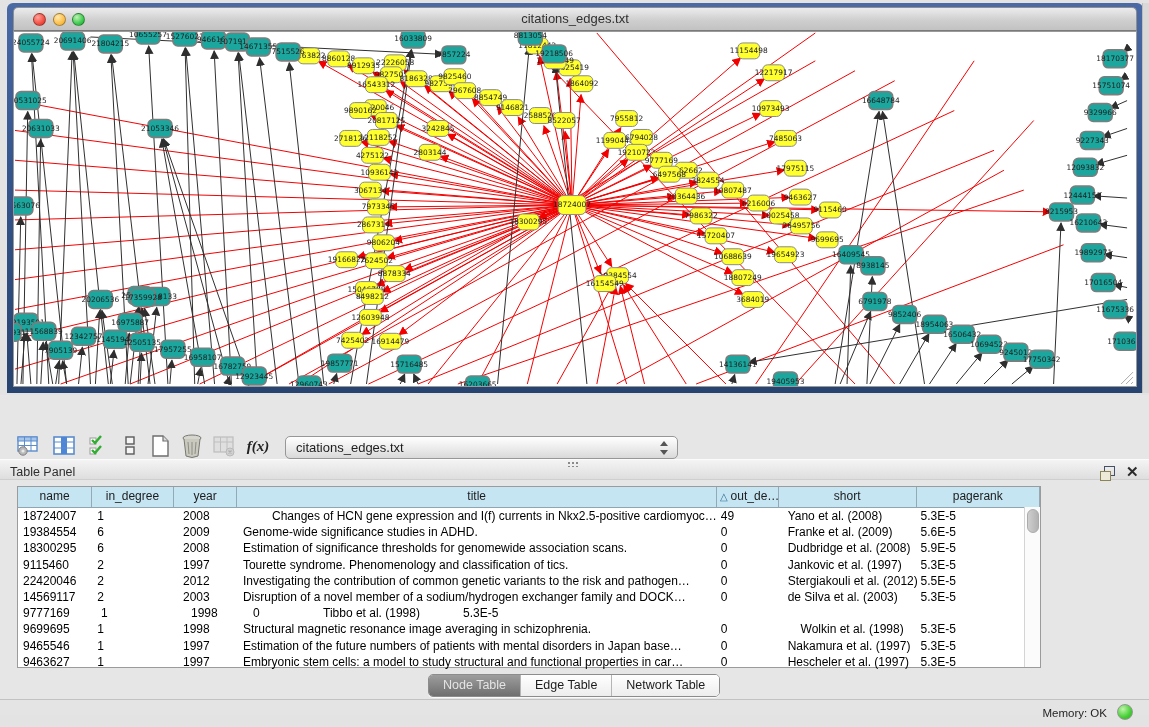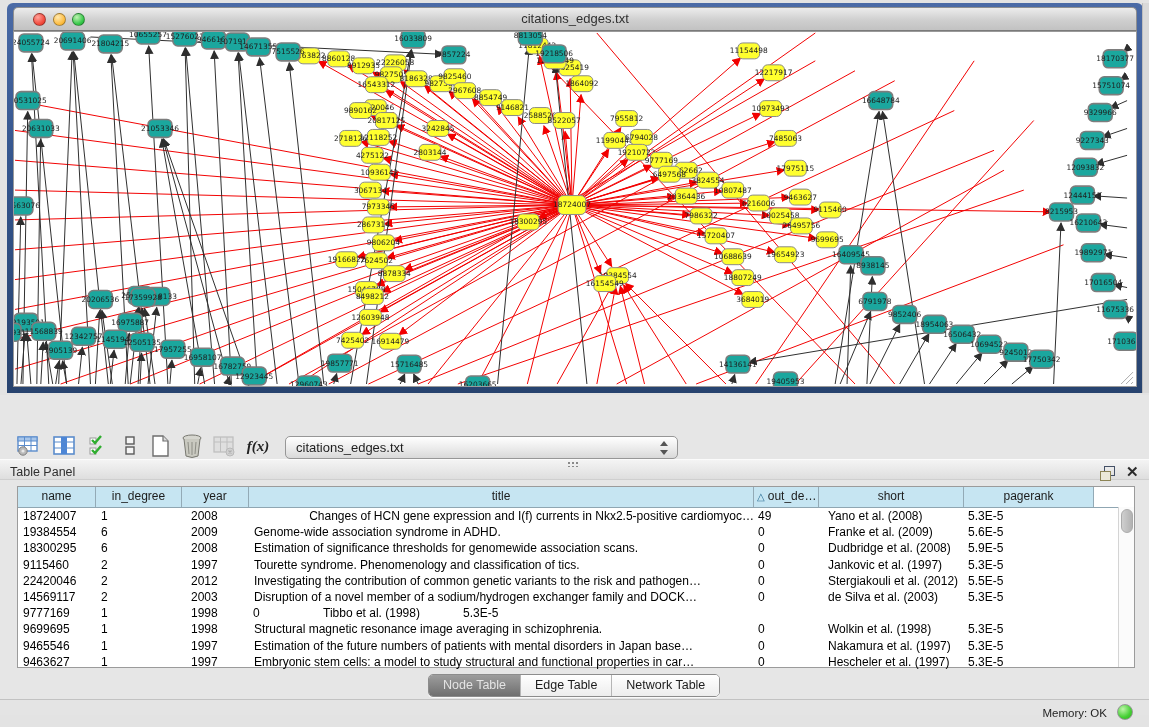--- a/index.html
+++ b/index.html
@@ -39,21 +39,21 @@
   .tbtn{position:absolute;top:9px;width:28px;height:30px;display:flex;align-items:center;justify-content:center;cursor:pointer;}
   .fx{font-family:"Liberation Serif",serif;font-style:italic;font-weight:bold;font-size:15px;color:#222;}
   .combo{position:absolute;left:285px;top:14px;width:393px;height:23px;box-sizing:border-box;
     border:1px solid #979797;border-radius:5px;background:linear-gradient(#ffffff,#e9e9e9 60%,#d9d9d9);
     font-size:13px;color:#1e1e1e;line-height:21px;padding-left:10px;cursor:pointer;}
   .combo .arrows{position:absolute;right:9px;top:3px;width:9px;height:16px;}
   .combo .up{position:absolute;left:1px;top:1px;width:0;height:0;border-left:4px solid transparent;border-right:4px solid transparent;border-bottom:5px solid #555;}
   .combo .dn{position:absolute;left:1px;bottom:1px;width:0;height:0;border-left:4px solid transparent;border-right:4px solid transparent;border-top:5px solid #555;}
 
   
-  .dtable{position:absolute;left:17px;top:91px;width:1118px;height:182px;background:#fff;border:1px solid #9b9b9b;box-sizing:border-box;}
+  .dtable{position:absolute;left:17px;top:91px;width:1024px;height:182px;background:#fff;border:1px solid #9b9b9b;box-sizing:border-box;}
   .thead{display:flex;height:20px;border-bottom:1px solid #8fa6b2;}
   .th{box-sizing:border-box;background:#c6e5f2;border-right:1px solid #93aab6;font-size:12px;color:#1c1c1c;
     text-align:center;line-height:19px;white-space:nowrap;overflow:hidden;cursor:pointer;}
   .th .tri{color:#2d6f96;font-size:10px;margin-right:3px;}
   .trow{display:flex;height:16.2px;font-size:12px;color:#000;cursor:default;}
   .td{box-sizing:border-box;padding-left:5px;white-space:nowrap;overflow:hidden;line-height:16px;}
   .vscroll{position:absolute;right:0;top:20px;bottom:0;width:15px;background:#fbfbfb;border-left:1px solid #d4d4d4;}
   .vthumb{position:absolute;left:2px;top:2px;width:10px;height:22px;border-radius:6px;
     background:linear-gradient(90deg,#cfcfcf,#b2b2b2);border:1px solid #ababab;cursor:pointer;}
 
@@ -910,21 +910,21 @@
             <div class="td" style="width: 67px; padding-left: 9px;">2008</div>
             <div class="td" style="width: 505px; padding-left: 5px; text-align: right;">Changes of HCN gene expression and I(f) currents in Nkx2.5-positive cardiomyoc…</div>
             <div class="td" style="width: 65px; padding-left: 4px;">49</div>
             <div class="td" style="width: 145px; padding-left: 9px;">Yano et al. (2008)</div>
             <div class="td" style="width: 130px; padding-left: 4px;">5.3E-5</div>
           </div>
           <div class="trow">
             <div class="td" style="width: 78px; padding-left: 5px;">19384554</div>
             <div class="td" style="width: 86px; padding-left: 5px;">6</div>
             <div class="td" style="width: 67px; padding-left: 9px;">2009</div>
-            <div class="td" style="width: 505px; padding-left: 5px;">Genome-wide association syndrome in ADHD.</div>
+            <div class="td" style="width: 505px; padding-left: 5px;">Genome-wide significance studies in ADHD.</div>
             <div class="td" style="width: 65px; padding-left: 4px;">0</div>
             <div class="td" style="width: 145px; padding-left: 9px;">Franke et al. (2009)</div>
             <div class="td" style="width: 130px; padding-left: 4px;">5.6E-5</div>
           </div>
           <div class="trow">
             <div class="td" style="width: 78px; padding-left: 5px;">18300295</div>
             <div class="td" style="width: 86px; padding-left: 5px;">6</div>
             <div class="td" style="width: 67px; padding-left: 9px;">2008</div>
             <div class="td" style="width: 505px; padding-left: 5px;">Estimation of significance thresholds for genomewide association scans.</div>
             <div class="td" style="width: 65px; padding-left: 4px;">0</div>
@@ -965,21 +965,21 @@
             <div class="td" style="width: 65px; padding-left: 4px;">0</div>
             <div class="td" style="width: 145px; padding-left: 9px;">Tibbo et al. (1998)</div>
             <div class="td" style="width: 130px; padding-left: 4px;">5.3E-5</div>
           </div>
           <div class="trow">
             <div class="td" style="width: 78px; padding-left: 5px;">9699695</div>
             <div class="td" style="width: 86px; padding-left: 5px;">1</div>
             <div class="td" style="width: 67px; padding-left: 9px;">1998</div>
             <div class="td" style="width: 505px; padding-left: 5px;">Structural magnetic resonance image averaging in schizophrenia.</div>
             <div class="td" style="width: 65px; padding-left: 4px;">0</div>
-            <div class="td" style="width: 145px; padding-left: 9px;">Wolkin et al. (1998)</div>
+            <div class="td" style="width: 145px; padding-left: 9px; text-align: center;">Wolkin et al. (1998)</div>
             <div class="td" style="width: 130px; padding-left: 4px;">5.3E-5</div>
           </div>
           <div class="trow">
             <div class="td" style="width: 78px; padding-left: 5px;">9465546</div>
             <div class="td" style="width: 86px; padding-left: 5px;">1</div>
             <div class="td" style="width: 67px; padding-left: 9px;">1997</div>
             <div class="td" style="width: 505px; padding-left: 5px;">Estimation of the future numbers of patients with mental disorders in Japan base…</div>
             <div class="td" style="width: 65px; padding-left: 4px;">0</div>
             <div class="td" style="width: 145px; padding-left: 9px;">Nakamura et al. (1997)</div>
             <div class="td" style="width: 130px; padding-left: 4px;">5.3E-5</div>

